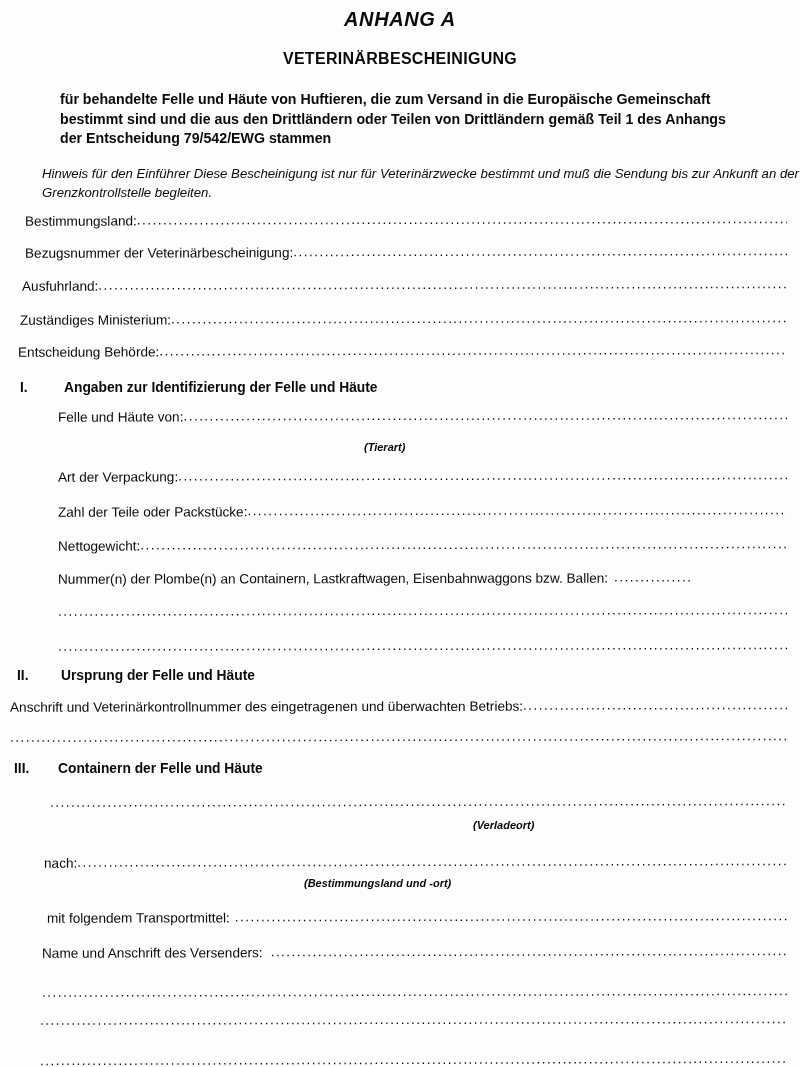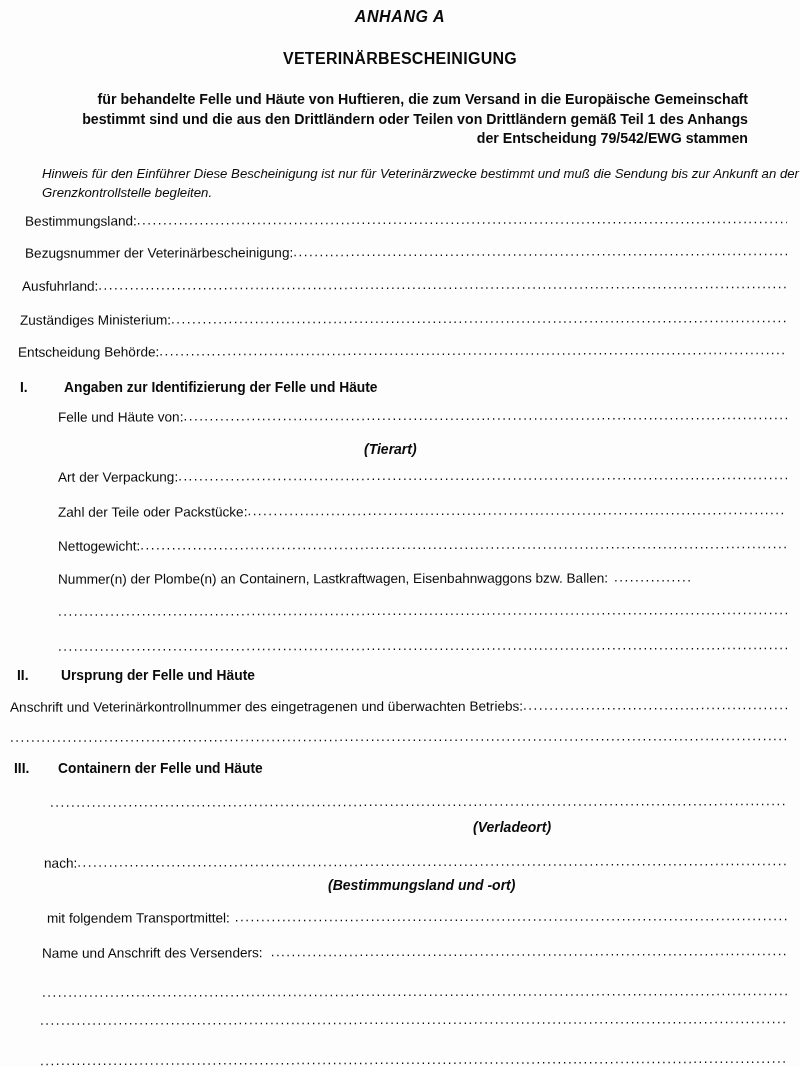--- a/index.html
+++ b/index.html
@@ -26,39 +26,39 @@
 
   
   .doc-annex {
     position: absolute;
     top: 8px;
     left: 0;
     width: 800px;
     text-align: center;
     font-weight: bold;
     font-style: italic;
-    font-size: 16px;
+    font-size: 20px;
     letter-spacing: 0.6px;
   }
   .doc-title {
     position: absolute;
     top: 50px;
     left: 0;
     width: 800px;
     text-align: center;
     font-weight: bold;
     font-size: 16px;
     letter-spacing: 0.3px;
   }
   .doc-subtitle {
     position: absolute;
     top: 90px;
     left: 60px;
     width: 688px;
-    text-align: right;
+    text-align: left;
     font-weight: bold;
     font-size: 14.2px;
     line-height: 19.5px;
   }
 
   
   .notice {
     position: absolute;
     top: 164px;
     left: 26px;
@@ -120,21 +120,21 @@
     position: absolute;
     left: 44px;
     top: 0;
   }
 
   
   .caption {
     position: absolute;
     font-style: italic;
     font-weight: bold;
-    font-size: 14px;
+    font-size: 11px;
     white-space: nowrap;
   }
 
   
   .skew-a { transform: rotate(-0.12deg); }
   .skew-b { transform: rotate(-0.18deg); }
 </style>
 </head>
 <body>
 
@@ -230,21 +230,21 @@
     <span class="dots">..........................................................................................................................................................................................................................</span>
   </div>
 
   <div class="caption" style="top:819px; left:473px;">(Verladeort)</div>
 
   <div class="field skew-a" style="top:855px; left:44px; width:743px;">
     <span class="lbl">nach:</span>
     <span class="dots">..........................................................................................................................................................................................................................</span>
   </div>
 
-  <div class="caption" style="top:877px; left:304px;margin-left:24px;">(Bestimmungsland und -ort)</div>
+  <div class="caption" style="top:877px; left:304px;">(Bestimmungsland und -ort)</div>
 
   <div class="field skew-a" style="top:910px; left:47px; width:740px;">
     <span class="lbl">mit folgendem Transportmittel:</span>
     <span class="dots" style="padding-left:5px;">..........................................................................................................................................................................................................................</span>
   </div>
 
   <div class="field skew-a" style="top:945px; left:42px; width:745px;">
     <span class="lbl">Name und Anschrift des Versenders:</span>
     <span class="dots" style="padding-left:8px;">..........................................................................................................................................................................................................................</span>
   </div>

